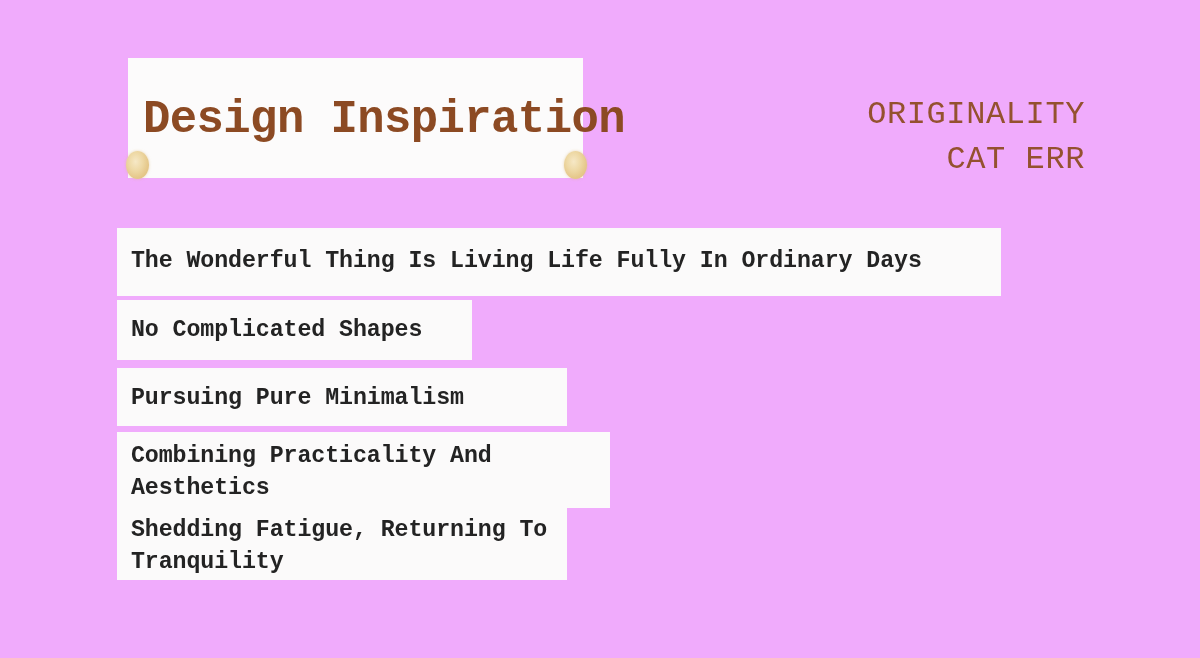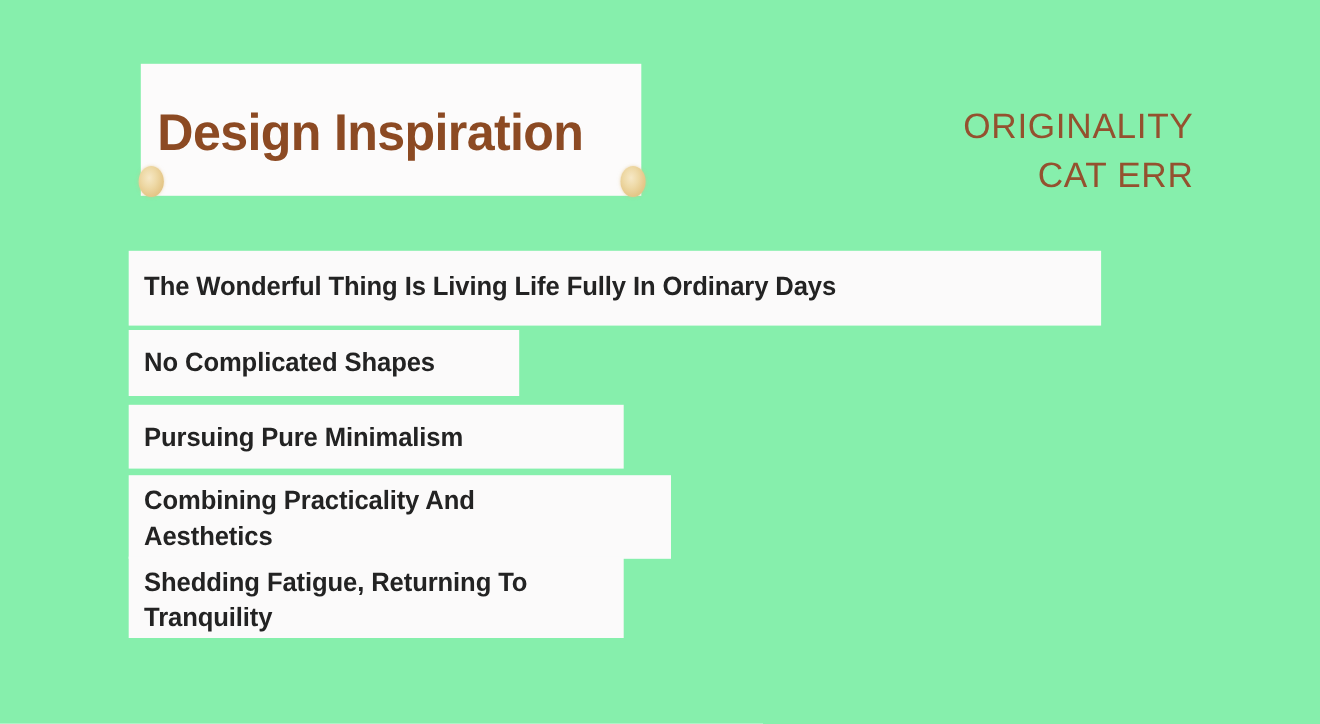--- a/index.html
+++ b/index.html
@@ -15,21 +15,22 @@
     overflow: hidden;
     position: relative;
     -webkit-font-smoothing: antialiased;
   }
 
   .slide {
     position: absolute;
     inset: 0;
     width: 1200px;
     height: 658px;
-    background: #86efac;
+    background: #f0abfc;
+    font-family: Liberation Mono, monospace;
   }
 
   
   .title-block {
     position: absolute;
     left: 128px;
     top: 58px;
     width: 455px;
     height: 120px;
     background: #fcfbfb;

